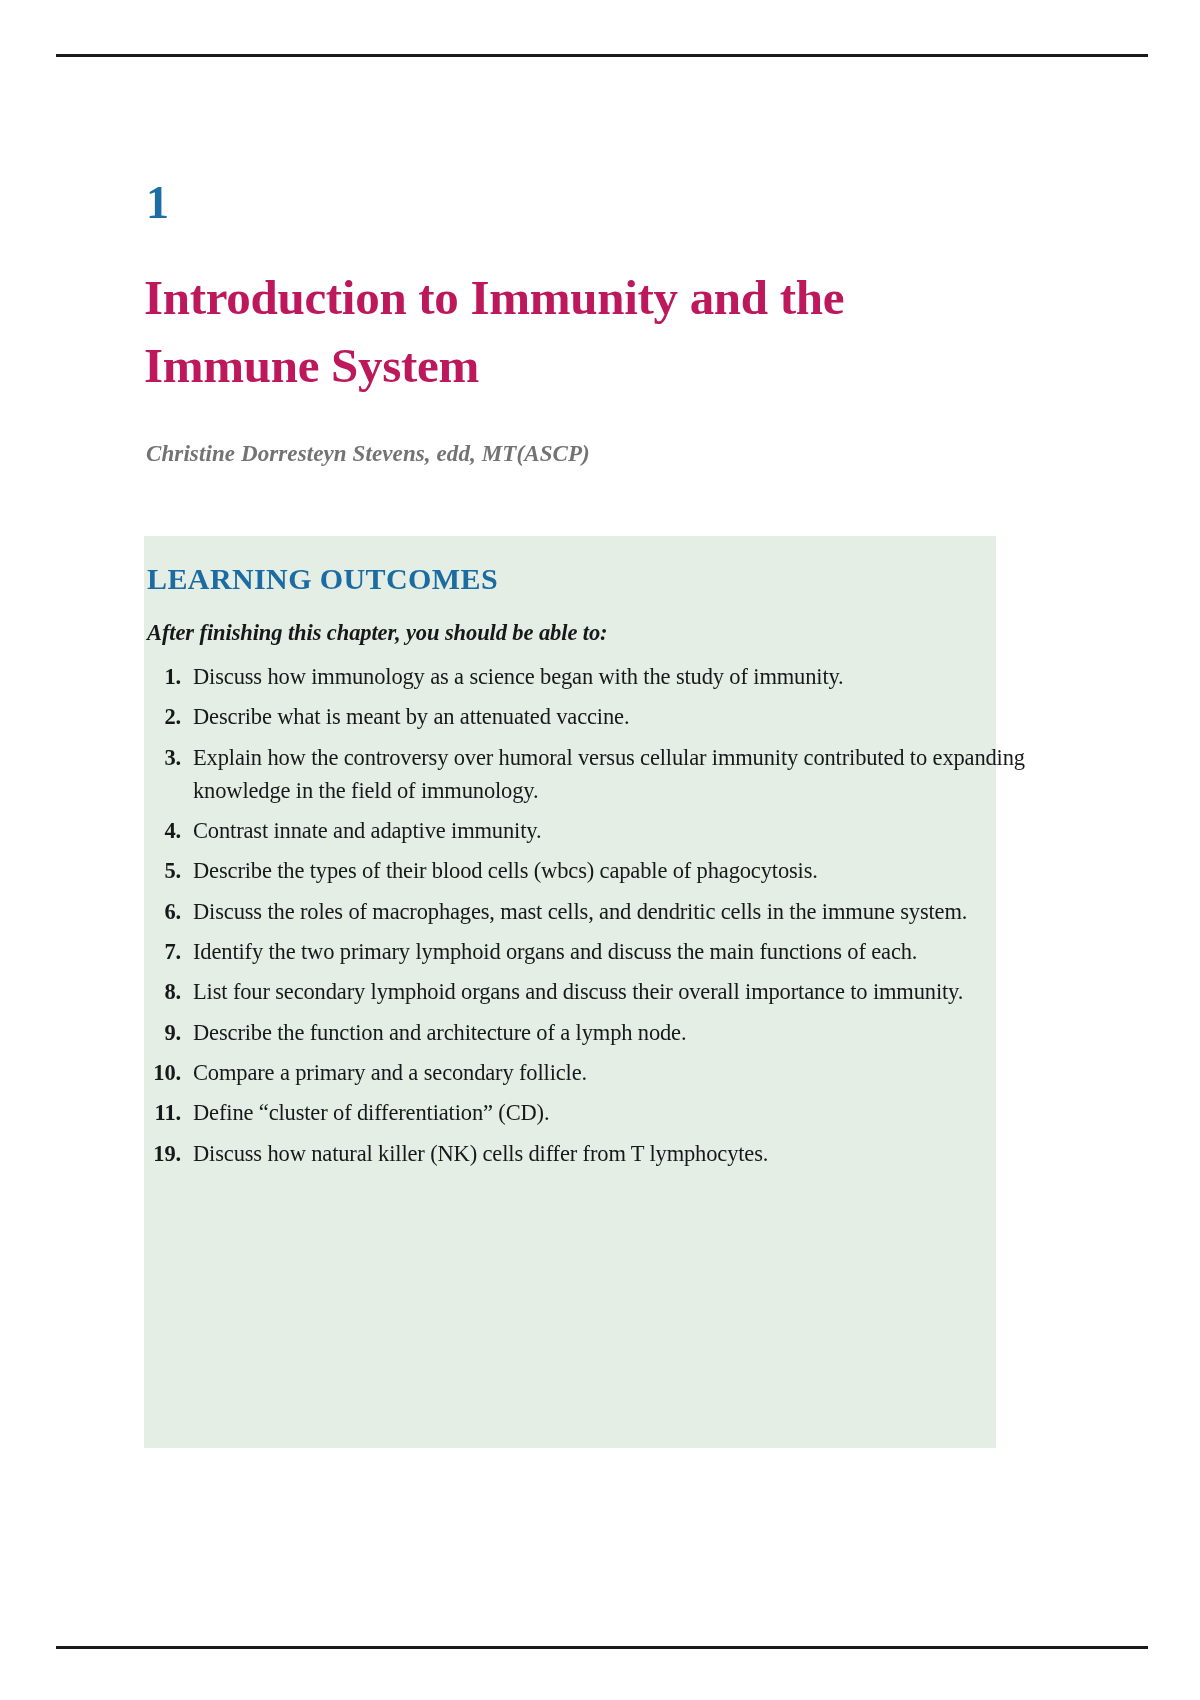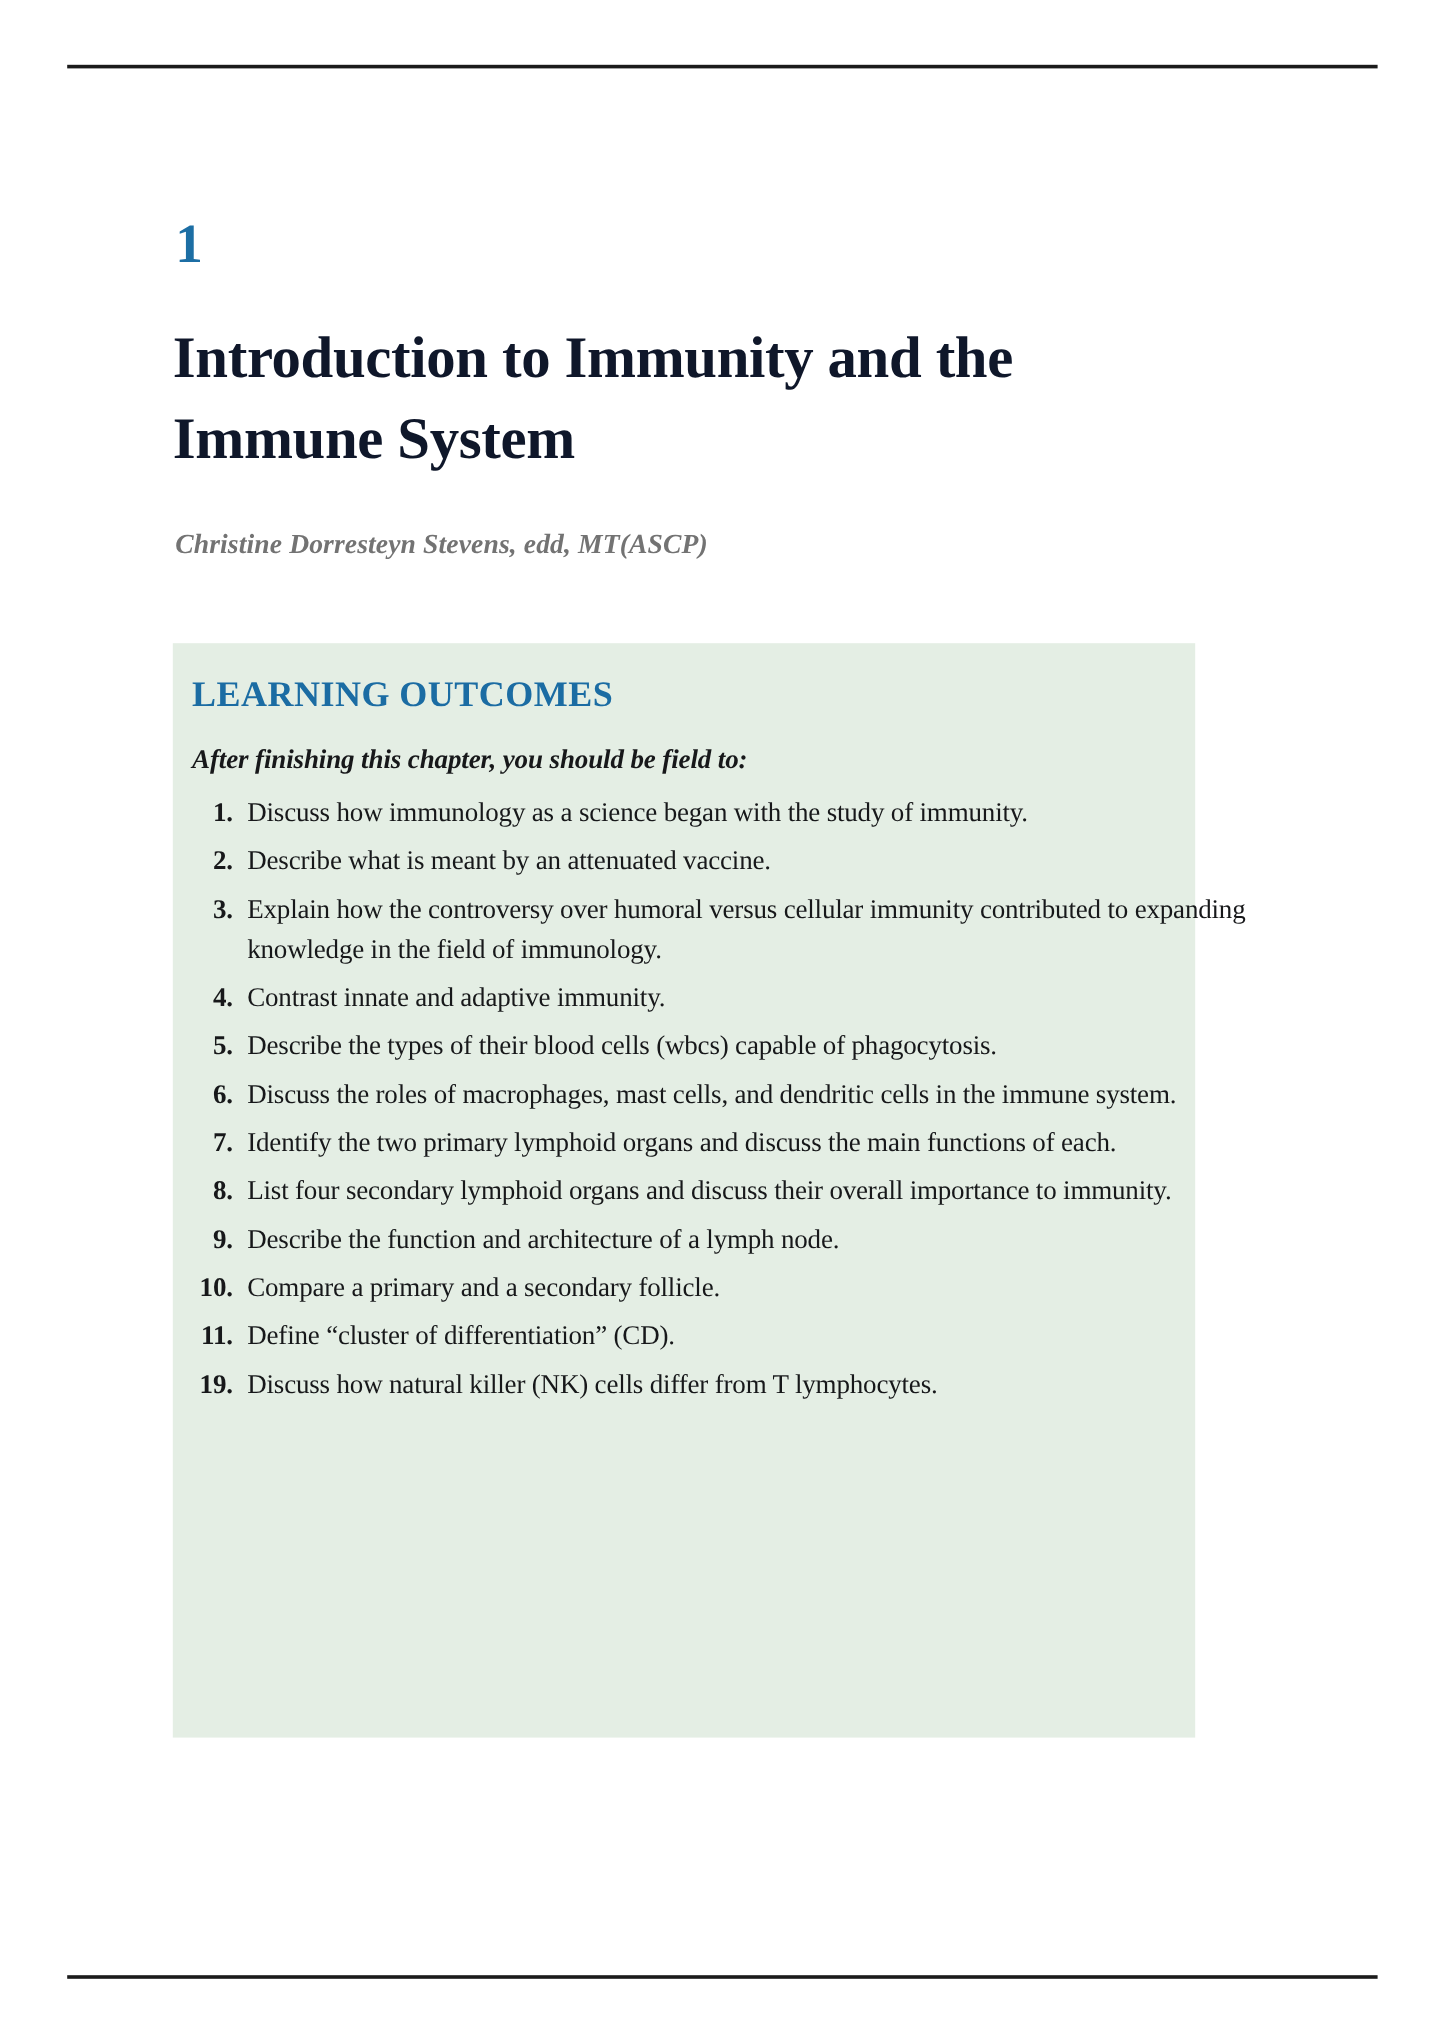--- a/index.html
+++ b/index.html
@@ -48,21 +48,21 @@
     color: #1c6ea4;
     letter-spacing: 0px;
     margin: 0 0 38px 2px;
   }
 
   .chapter-title {
     font-family: "Liberation Serif", "DejaVu Serif", serif;
     font-weight: bold;
     font-size: 49px;
     line-height: 1.38;
-    color: #0f172a;
+    color: #be185d;
     margin: 0;
     width: 880px;
     letter-spacing: -0.3px;
   }
 
   .byline {
     font-family: "Liberation Serif", "DejaVu Serif", serif;
     font-weight: bold;
     font-style: italic;
     font-size: 23px;
@@ -76,21 +76,21 @@
     position: absolute;
     left: 144px;
     top: 536px;
     width: 852px;
     height: 912px;
     background: #e4eee4;
   }
 
   .outcomes-inner {
     position: absolute;
-    left: 144px;
+    left: 131px;
     top: 536px;
     width: 900px;
   }
 
   .outcomes-heading {
     font-family: "Liberation Serif", "DejaVu Serif", serif;
     font-weight: bold;
     font-size: 30px;
     color: #1b6ca3;
     letter-spacing: 0.4px;
@@ -150,21 +150,21 @@
   <div class="content">
     <div class="chapter-number">1</div>
     <h1 class="chapter-title">Introduction to Immunity and the Immune System</h1>
     <div class="byline">Christine Dorresteyn Stevens, edd, MT(ASCP)</div>
   </div>
 
   <div class="outcomes-box"></div>
 
   <div class="outcomes-inner">
     <div class="outcomes-heading">LEARNING OUTCOMES</div>
-    <div class="outcomes-lead">After finishing this chapter, you should be field to:</div>
+    <div class="outcomes-lead">After finishing this chapter, you should be able to:</div>
     <ol class="outcomes-list" id="outcomes-list">
         <li>
           <span class="num">1.</span>
           <span class="txt">Discuss how immunology as a science began with the study of immunity.</span>
         </li>
         <li>
           <span class="num">2.</span>
           <span class="txt">Describe what is meant by an attenuated vaccine.</span>
         </li>
         <li>

